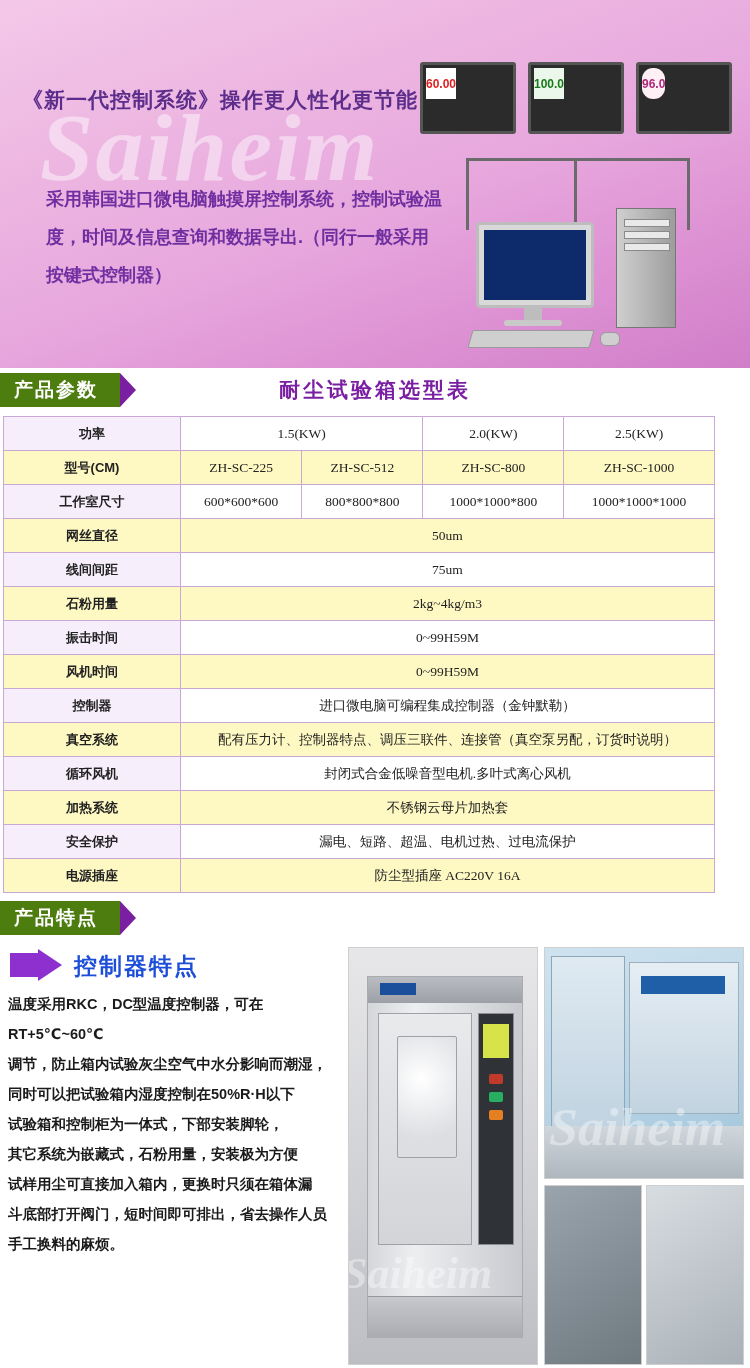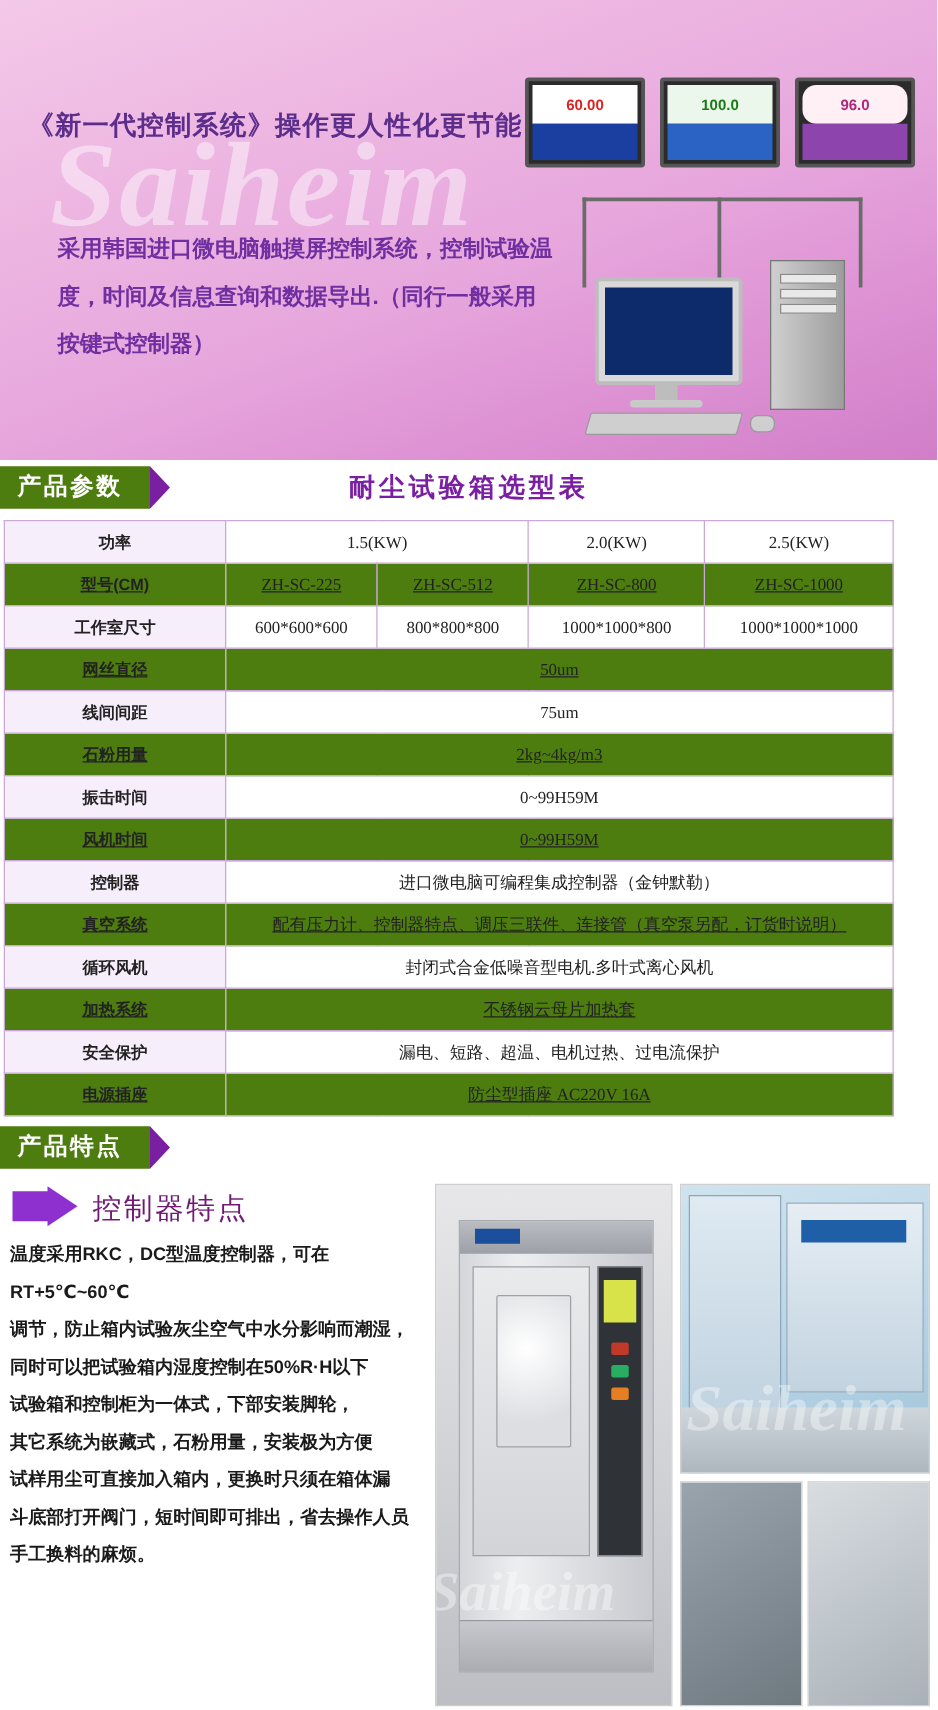--- a/index.html
+++ b/index.html
@@ -63,21 +63,21 @@
   .mon{
     position:absolute;
     top:0;
     width:96px;height:72px;
     background:#2b2b2b;
     border:3px solid #555;
     border-radius:3px;
     box-sizing:border-box;
     padding:3px;
   }
-  .mon .scr{width:100%;height:100%;box-sizing:border-box;display:flex;flex-direction:column;text-align:right;}
+  .mon .scr{width:100%;height:100%;box-sizing:border-box;display:flex;flex-direction:row;text-align:right;}
   .mon1{left:0;}
   .mon2{left:108px;}
   .mon3{left:216px;}
   .scr-top{height:52%;display:flex;align-items:center;justify-content:center;font-size:12px;font-weight:bold;}
   .scr-bot{height:48%;display:flex;}
   .m1 .scr-top{background:#ffffff;color:#d22;}
   .m1 .scr-bot{background:#1b3fa0;}
   .m2 .scr-top{background:#eaf7ea;color:#1a7a1a;}
   .m2 .scr-bot{background:#2a63c4;}
   .m3 .scr-top{background:#fff0f6;color:#b0267a;border-radius:11px;}
@@ -161,40 +161,40 @@
     color:#222;
     padding:2px 4px;
   }
   table.spec td.lbl{
     width:168px;
     background:#f7eefb;
     font-weight:bold;
     font-family:"Liberation Sans",sans-serif;
     font-size:13px;
   }
-  table.spec tr.alt td{background:#4d7c0f;text-decoration:underline;}
+  table.spec tr.alt td{background:#fef9c3;}
 
   
   .features{
     position:relative;
     margin-top:6px;
     height:430px;
   }
   .feat-left{
     position:absolute;left:8px;top:8px;width:330px;
   }
   .arrow-row{
     display:flex;align-items:center;gap:10px;margin-bottom:6px;
   }
   .arrow{
     width:56px;height:34px;position:relative;flex:none;
   }
   .arrow svg{display:block;}
   .feat-title{
-    font-size:23px;font-weight:normal;color:#701a75;letter-spacing:2px;
+    font-size:23px;font-weight:bold;color:#1d4ed8;letter-spacing:2px;
   }
   .feat-body{
     font-size:14.5px;
     line-height:30px;
     color:#1a1a1a;
     font-weight:bold;
   }
 
   .photos{
     position:absolute;left:348px;top:6px;width:396px;height:420px;

